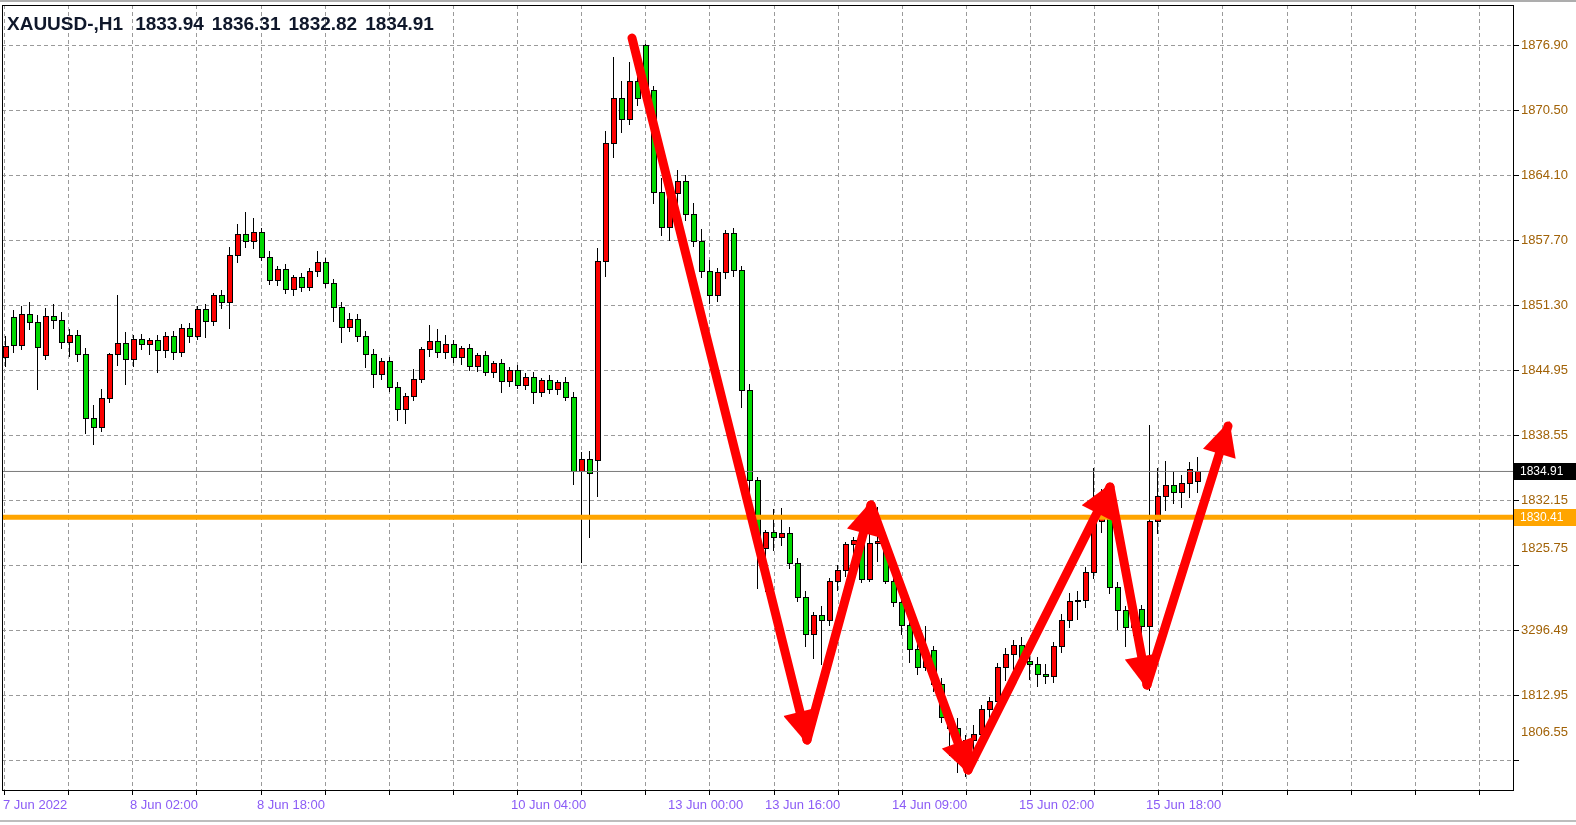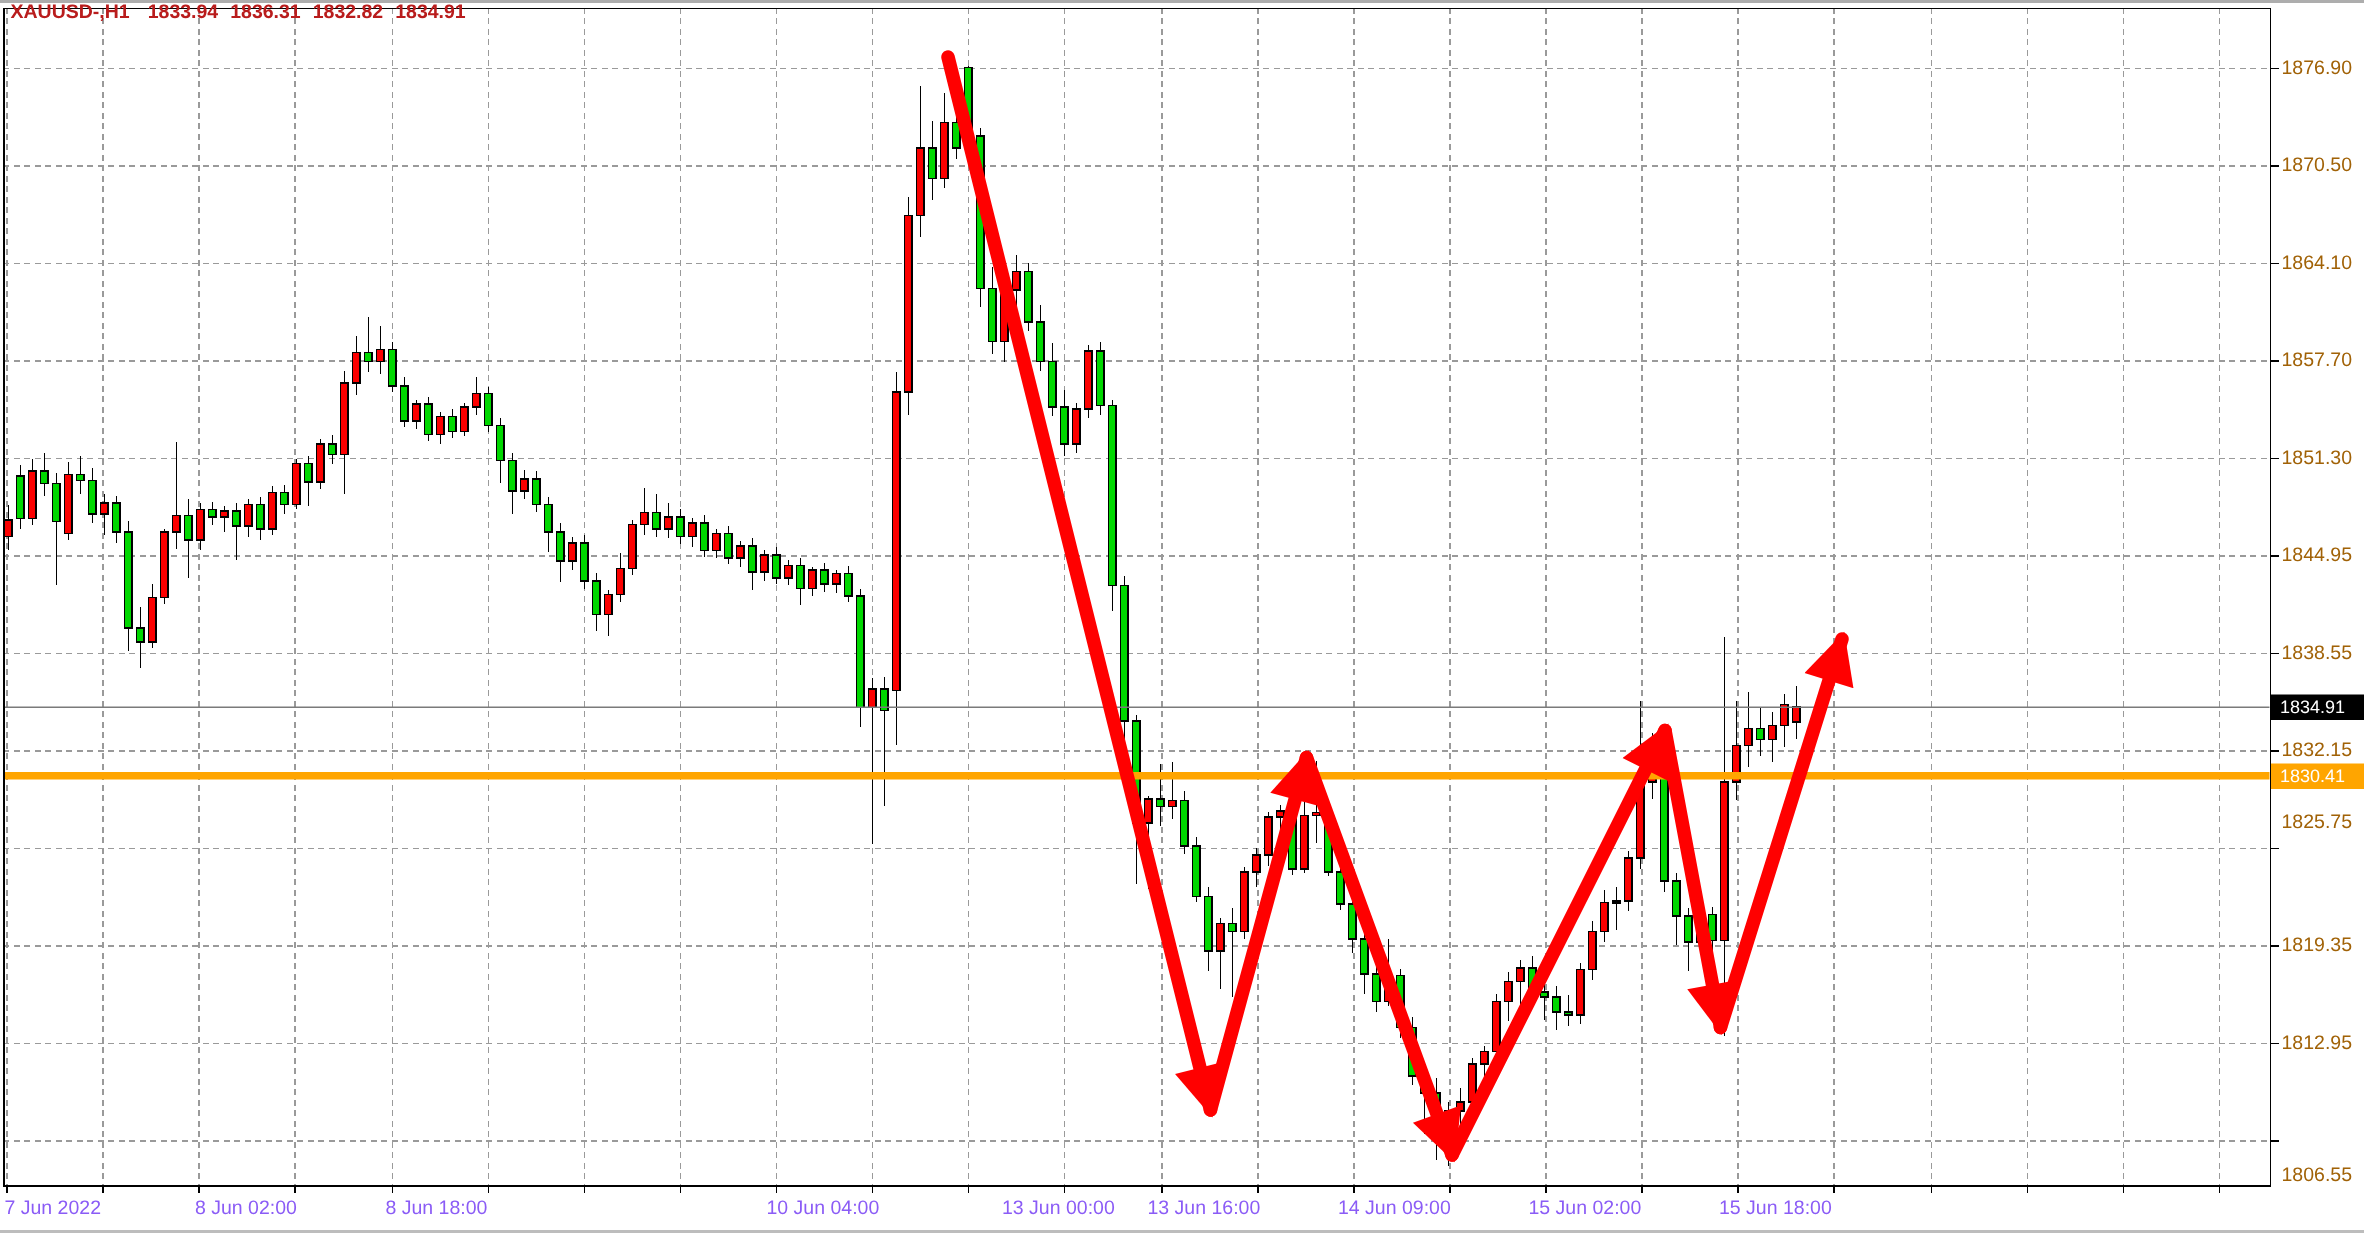--- a/index.html
+++ b/index.html
@@ -1,21 +1,21 @@
 <!DOCTYPE html>
 <html><head>
 <meta charset="utf-8">
 <style>
   html,body{margin:0;padding:0;background:#fff;}
   .screen{position:relative;width:1576px;height:825px;background:#ffffff;overflow:hidden;
           font-family:"Liberation Sans",sans-serif;}
   .edge-top{position:absolute;left:0;top:0;width:1576px;height:2px;background:#adadad;}
   .edge-bottom{position:absolute;left:0;top:820px;width:1576px;height:2px;background:#bdbdbd;}
   svg{position:absolute;left:0;top:0;}
-  .header{position:absolute;left:7px;top:0;font-size:13px;font-weight:bold;color:#b91c1c;white-space:nowrap;}
+  .header{position:absolute;left:7px;top:13px;font-size:19px;font-weight:bold;color:#0f172a;white-space:nowrap;}
   .header .sym{margin-right:12px;}
   .header .num{margin-right:8px;}
   .price-label{position:absolute;left:1521px;width:55px;height:16px;font-size:13px;color:#a16207;
                text-align:left;line-height:16px;white-space:nowrap;}
   .time-label{position:absolute;top:797px;font-size:13px;color:#8b5cf6;white-space:nowrap;}
   .tag{position:absolute;left:1514px;width:62px;height:17px;font-size:12px;color:#fff;
        line-height:17px;padding-left:6px;box-sizing:border-box;}
   .tag-current{background:#000000;}
   .tag-hline{background:#ffa500;}
 </style>
@@ -429,23 +429,23 @@
   <div id="price-axis">
       <div class="price-label" style="top: 37px;">1876.90</div>
       <div class="price-label" style="top: 102px;">1870.50</div>
       <div class="price-label" style="top: 167px;">1864.10</div>
       <div class="price-label" style="top: 232px;">1857.70</div>
       <div class="price-label" style="top: 297px;">1851.30</div>
       <div class="price-label" style="top: 362px;">1844.95</div>
       <div class="price-label" style="top: 427px;">1838.55</div>
       <div class="price-label" style="top: 492px;">1832.15</div>
       <div class="price-label" style="top: 540px;">1825.75</div>
-      <div class="price-label" style="top: 622px;">1819.35</div>
+      <div class="price-label" style="top: 622px;">3296.49</div>
       <div class="price-label" style="top: 687px;">1812.95</div>
-      <div class="price-label" style="top: 775px;">1806.55</div>
+      <div class="price-label" style="top: 724px;">1806.55</div>
     </div>
   <div id="time-axis">
       <div class="time-label" style="left: 3px;">7 Jun 2022</div>
       <div class="time-label" style="left: 130px;">8 Jun 02:00</div>
       <div class="time-label" style="left: 257px;">8 Jun 18:00</div>
       <div class="time-label" style="left: 384px; margin-top: 33px;">9 Jun 11:00</div>
       <div class="time-label" style="left: 511px;">10 Jun 04:00</div>
       <div class="time-label" style="left: 668px;">13 Jun 00:00</div>
       <div class="time-label" style="left: 765px;">13 Jun 16:00</div>
       <div class="time-label" style="left: 892px;">14 Jun 09:00</div>

